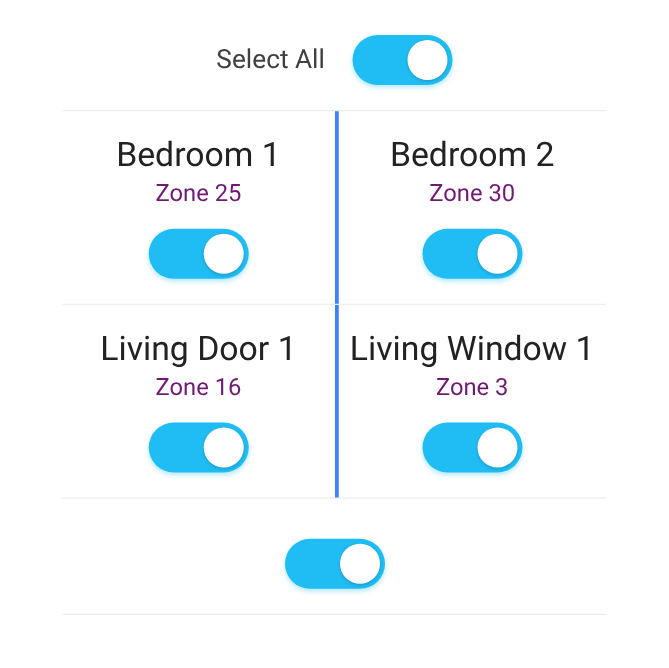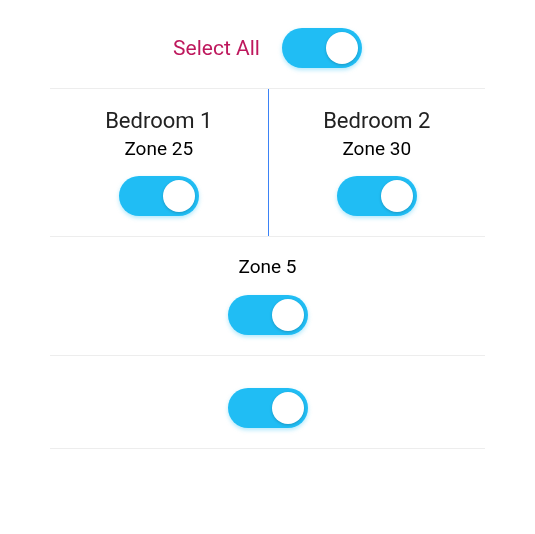--- a/index.html
+++ b/index.html
@@ -16,21 +16,21 @@
   }
   .select-all {
     display: flex;
     align-items: center;
     justify-content: center;
     gap: 22px;
     padding: 10px 0 20px 0;
   }
   .select-all-label {
     font-size: 21px;
-    color: #be185d;
+    color: #404040;
     font-weight: 400;
   }
   .grid {
     border: 1px solid #ededed;
     border-left: none;
     border-right: none;
   }
   .row {
     display: flex;
   }
@@ -39,32 +39,32 @@
   }
   .cell {
     flex: 1 1 50%;
     display: flex;
     flex-direction: column;
     align-items: center;
     padding: 18px 6px 20px 6px;
     gap: 1px;
   }
   .cell + .cell {
-    border-left: 1px solid #3b82f6;
+    border-left: 3px solid #3b82f6;
   }
   .zone-name {
-    font-size: 22px;
+    font-size: 27px;
     color: #222;
     font-weight: 400;
     line-height: 1.3;
     text-align: center;
   }
   .zone-sub {
     font-size: 19px;
-    color: #000000;
+    color: #701a75;
     font-weight: 400;
     line-height: 1.3;
     text-align: right;
   }
   .toggle-wrap {
     margin-top: 14px;
   }
   .toggle {
     width: 80px;
     height: 40px;
@@ -121,21 +121,31 @@
         <div class="toggle-wrap">
           <div class="toggle on">
             <div class="knob"></div>
           </div>
         </div>
       </div>
     </div>
 
     <div class="row">
       <div class="cell">
-        <span class="zone-sub">Zone 5</span>
+        <span class="zone-name">Living Door 1</span>
+        <span class="zone-sub">Zone 16</span>
+        <div class="toggle-wrap">
+          <div class="toggle on">
+            <div class="knob"></div>
+          </div>
+        </div>
+      </div>
+      <div class="cell">
+        <span class="zone-name">Living Window 1</span>
+        <span class="zone-sub">Zone 3</span>
         <div class="toggle-wrap">
           <div class="toggle on">
             <div class="knob"></div>
           </div>
         </div>
       </div>
     </div>
 
     <div class="row">
       <div class="cell">

